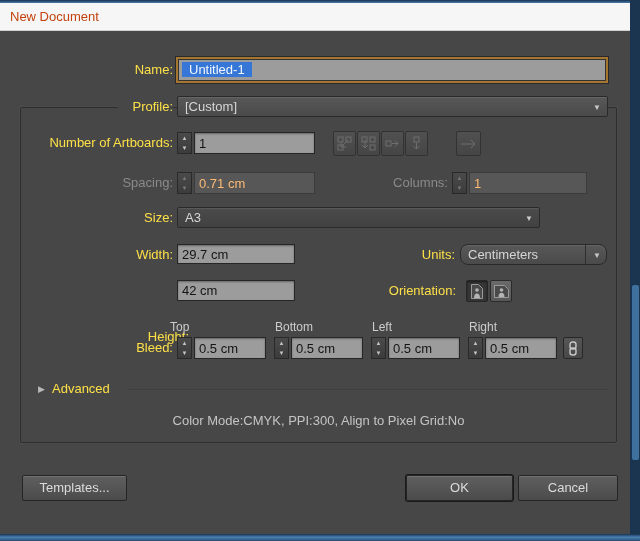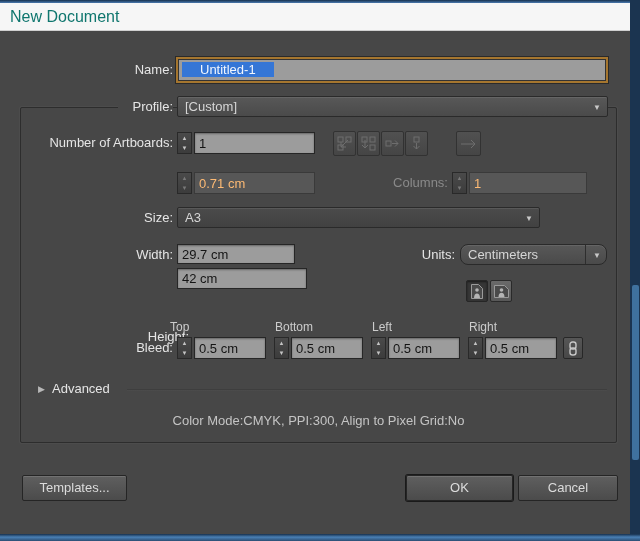--- a/index.html
+++ b/index.html
@@ -2,38 +2,38 @@
 <html><head>
 <meta charset="utf-8">
 <style>
   html,body{margin:0;padding:0;background:#2b2b2b;}
   .screen{position:relative;width:640px;height:541px;background:#474747;overflow:hidden;
           font-family:"Liberation Sans",sans-serif;-webkit-font-smoothing:antialiased;}
   .abs{position:absolute;box-sizing:border-box;}
   
   .topline{left:0;top:0;width:640px;height:3px;background:linear-gradient(#16304d,#4a7ab0);}
   .titlebar{left:0;top:3px;width:630px;height:28px;background:#f6f6f6;border-bottom:1px solid #d0d0d0;}
-  .titlebar .t{position:absolute;left:10px;top:0;line-height:28px;font-size:16px;color:#0f766e;}
+  .titlebar .t{position:absolute;left:10px;top:0;line-height:28px;font-size:13px;color:#c2410c;}
   .rightstrip{left:630px;top:0;width:10px;height:541px;background:#1b3450;}
   .rightstrip .thumb{position:absolute;left:2px;top:285px;width:7px;height:175px;background:#3f719e;border-radius:2px;}
   .bottomline{left:0;top:534px;width:640px;height:7px;background:linear-gradient(#16304d 0%,#4a80b5 45%,#2a4d73 100%);}
   
-  .label{color:#e5e5e5;font-size:13px;text-align:right;}
+  .label{color:#fde047;font-size:13px;text-align:right;}
   .label.dim{color:#8a8a8a;}
   .lh21{line-height:21px;} .lh22{line-height:22px;} .lh26{line-height:26px;}
   .groupbox{border:1px solid #2d2d2d;border-radius:2px;box-shadow:0 0 0 1px rgba(255,255,255,0.03);}
   .field{background:#9c9c9c;border:1px solid #262626;color:#141414;font-size:13px;
          padding:0 4px;font-family:"Liberation Sans",sans-serif;
          box-shadow:inset 0 1px 2px rgba(0,0,0,0.35);}
   input.field{outline:none;}
   .field.off{background:#575757;color:#fdba74;border-color:#3a3a3a;box-shadow:none;}
   .namewrap{border:2px solid #a5762f;background:#9c9c9c;box-shadow:0 0 0 1px #2a2a2a;}
   .namewrap .inner{position:absolute;inset:0;border:1px solid #333;background:#9c9c9c;
                    font-size:13px;line-height:20px;color:#10243f;padding-left:3px;}
-  .namewrap .sel{background:#3576d6;color:#f2f7ff;padding:0 18px;}
+  .namewrap .sel{background:#3576d6;color:#f2f7ff;padding:0 7px;}
   .spinner{background:linear-gradient(#4a4a4a,#3c3c3c);border:1px solid #292929;display:flex;flex-direction:column;}
   .spinner .sp{flex:1;display:flex;align-items:center;justify-content:center;font-size:6px;color:#c4c4c4;cursor:default;}
   .spinner.off .sp{color:#787878;}
   .dropdown{background:linear-gradient(#585858,#4a4a4a);border:1px solid #2a2a2a;border-radius:2px;
             color:#d6d6d6;font-size:13px;line-height:19px;padding:0 7px;
             box-shadow:inset 0 1px 0 rgba(255,255,255,0.08);}
   .dropdown .arr{position:absolute;right:6px;top:50%;transform:translateY(-50%);font-size:8px;color:#c8c8c8;}
   .dropdown .arrbox{position:absolute;right:0;top:0;bottom:0;width:20px;border-left:1px solid #2e2e2e;}
   .dropdown .arrbox .arr{right:5px;}
   .abtn{background:linear-gradient(#515151,#454545);border:1px solid #323232;border-radius:2px;
@@ -106,20 +106,21 @@
       <rect x="4" y="1" width="5" height="5" fill="none" stroke="#6e6e6e"></rect>
       <path d="M6.5 7 v6 m0 0 l-3-3 m3 3 l3-3" fill="none" stroke="#6e6e6e"></path>
     </svg>
   </div>
   <div class="abs abtn" style="left:456px;top:131px;width:25px;height:25px;">
     <svg width="17" height="10" viewBox="0 0 17 10">
       <path d="M1 5 h14 m0 0 l-4-4 m4 4 l-4 4" fill="none" stroke="#6e6e6e"></path>
     </svg>
   </div>
 
+  <div class="abs label dim lh22" style="left:60px;top:172px;width:113px;">Spacing:</div>
   <div class="abs spinner off" style="left:177px;top:172px;width:15px;height:22px;">
     <span class="sp">▲</span>
     <span class="sp">▼</span>
   </div>
   <input class="abs field off" style="left: 194px; top: 172px; width: 121px; height: 22px;" value="0.71 cm">
 
   <div class="abs label dim lh22" style="left:340px;top:172px;width:108px;">Columns:</div>
   <div class="abs spinner off" style="left:452px;top:172px;width:15px;height:22px;">
     <span class="sp">▲</span>
     <span class="sp">▼</span>
@@ -136,21 +137,22 @@
   <input class="abs field" style="left: 177px; top: 244px; width: 118px; height: 20px;" value="29.7 cm">
   <div class="abs label lh21" style="left:385px;top:244px;width:70px;">Units:</div>
   <div class="abs dropdown" style="left:460px;top:244px;width:147px;height:21px;border-radius:8px;">
     <span>Centimeters</span>
     <span class="arrbox">
       <span class="arr">▼</span>
     </span>
   </div>
 
   <div class="abs label lh21" style="left:76px;top:280px;width:113px;margin-top:46px;">Height:</div>
-  <input class="abs field" style="left: 177px; top: 268px; width: 130px; height: 21px;" value="42 cm">
+  <input class="abs field" style="left: 177px; top: 280px; width: 118px; height: 21px;" value="42 cm">
+  <div class="abs label lh21" style="left:355px;top:280px;width:101px;">Orientation:</div>
   <div class="abs orient selected" style="left:466px;top:280px;width:22px;height:22px;">
     <svg width="12" height="15" viewBox="0 0 12 15">
       <path d="M0.5 0.5 h7 l4 4 v10 h-11 z" fill="#4a4a4a" stroke="#9a9a9a"></path>
       <circle cx="6" cy="6" r="1.8" fill="#b5b5b5"></circle>
       <path d="M3 14 c0-3 1.4-4.4 3-4.4 s3 1.4 3 4.4 z" fill="#b5b5b5"></path>
     </svg>
   </div>
   <div class="abs orient unselected" style="left:490px;top:280px;width:22px;height:22px;">
     <svg width="15" height="13" viewBox="0 0 15 13">
       <path d="M0.5 0.5 h10 l4 4 v8 h-14 z" fill="#4a4a4a" stroke="#9a9a9a"></path>

